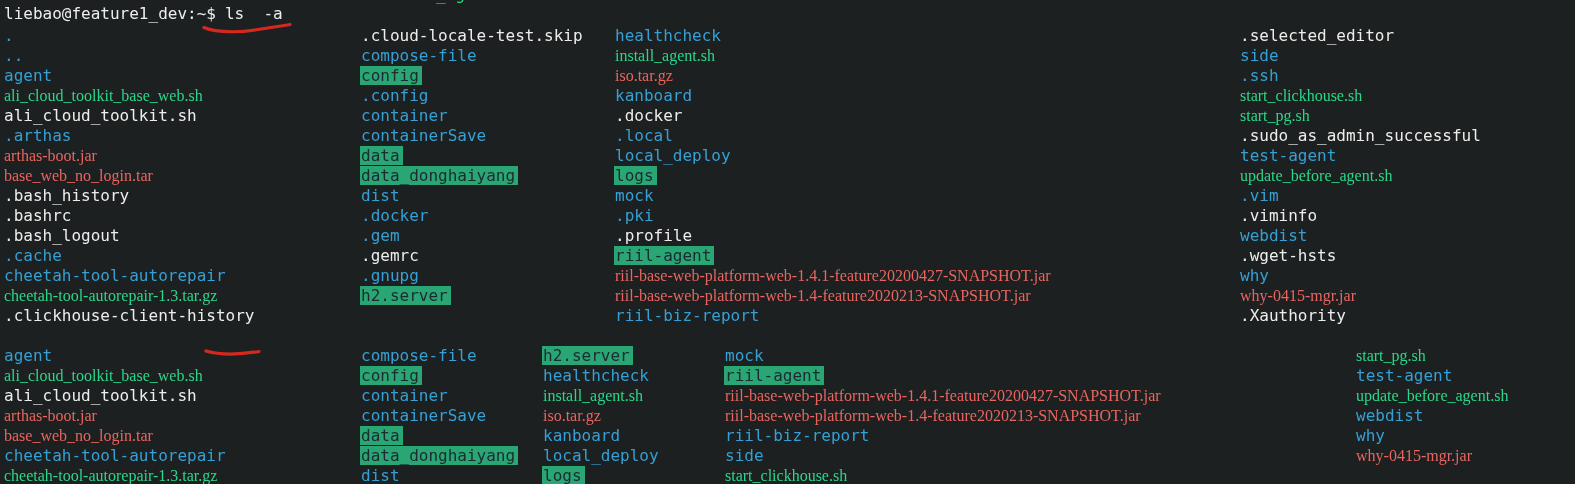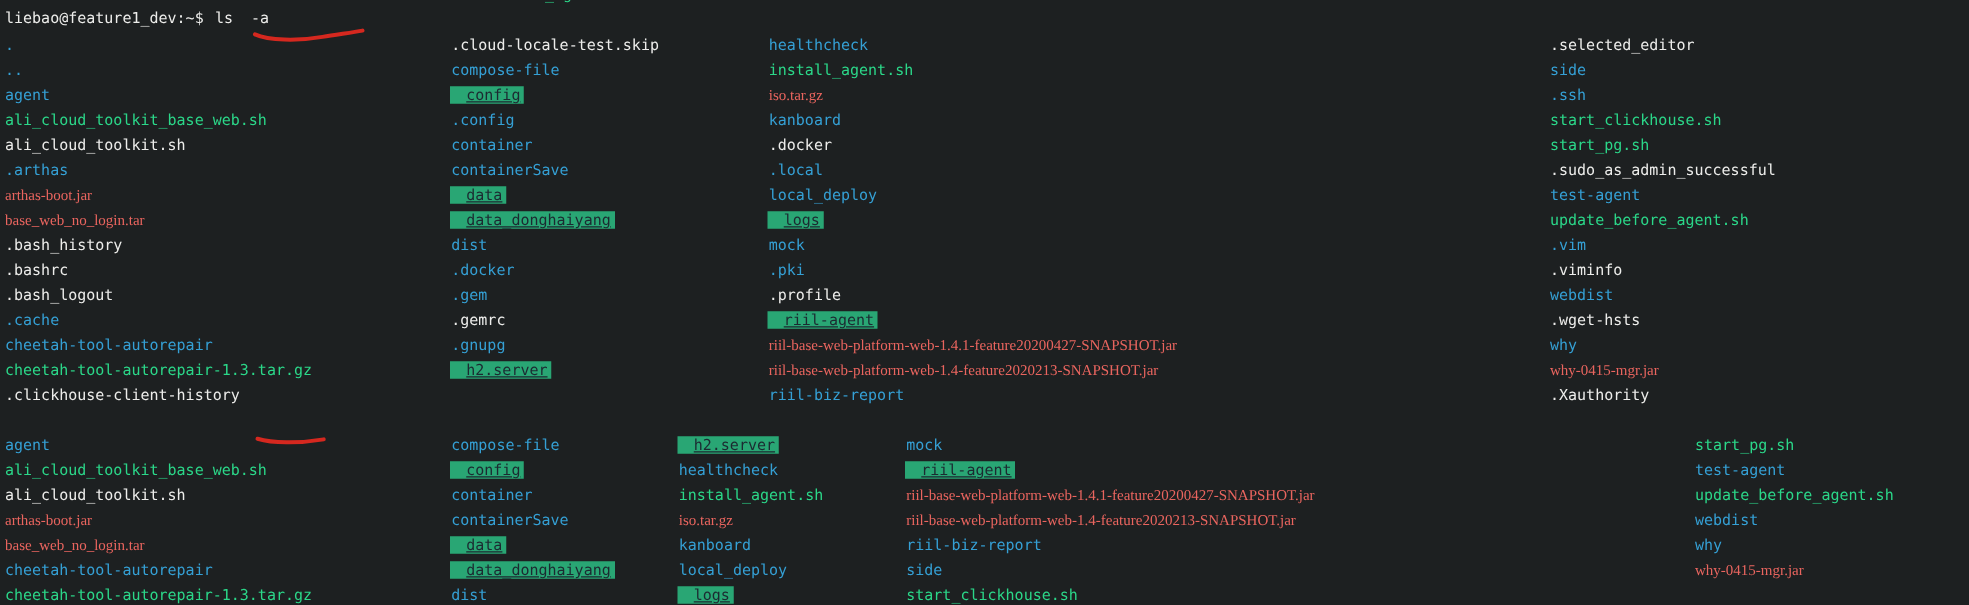--- a/index.html
+++ b/index.html
@@ -2,32 +2,32 @@
 <html style="--bg: #1d2021; --fg: #ededeb; --dir: #35a0d5; --exec: #2bd789; --arch: #ea655f; --hlbg: #29a674; --hlfg: #1c2a31; --mark: #d5281f;"><head>
 <meta charset="utf-8">
 <style>
   :root{
     --bg:#1d2021; --fg:#ededeb; --dir:#35a0d5; --exec:#2bd789; --arch:#ea655f;
     --hlbg:#29a674; --hlfg:#1c2a31; --mark:#d5281f;
   }
   html,body{margin:0;padding:0;background:var(--bg);}
   .terminal{
     position:relative;width:1575px;height:484px;background:var(--bg);overflow:hidden;
-    font-family:"DejaVu Sans Mono",monospace;font-size:12px;line-height:20px;
+    font-family:"DejaVu Sans Mono",monospace;font-size:16px;line-height:20px;
   }
   .line{position:absolute;left:4px;white-space:pre;color:var(--fg);}
   .frag{top:-15px;left:436px;color:var(--exec);}
   .cmd{margin-left:9px;color:var(--fg);}
   .col{position:absolute;}
   .row{height:20px;line-height:20px;white-space:pre;}
   .t-dir{color:var(--dir);}
-  .t-exec{color:var(--exec);}
+  .t-exec{color:var(--exec);font-family:Liberation Serif, serif;}
   .t-archive{color:var(--arch);font-family:Liberation Serif, serif;}
   .t-file{color:var(--fg);margin-top:13px;}
-  .t-highlight{background:var(--hlbg);color:var(--hlfg);padding:0 3px 0 13px;margin-left:-1px;text-decoration:underline;}
+  .t-highlight{background:var(--hlbg);color:var(--hlfg);padding:0 3px 0 1px;margin-left:-1px;}
   svg.marks{position:absolute;left:0;top:0;pointer-events:none;}
   svg.marks path{fill:none;stroke:var(--mark);stroke-width:3.2;stroke-linecap:round;}
 </style>
 </head>
 <body>
 
 <div class="terminal">
 
   <div class="line frag">_ g</div>
 

